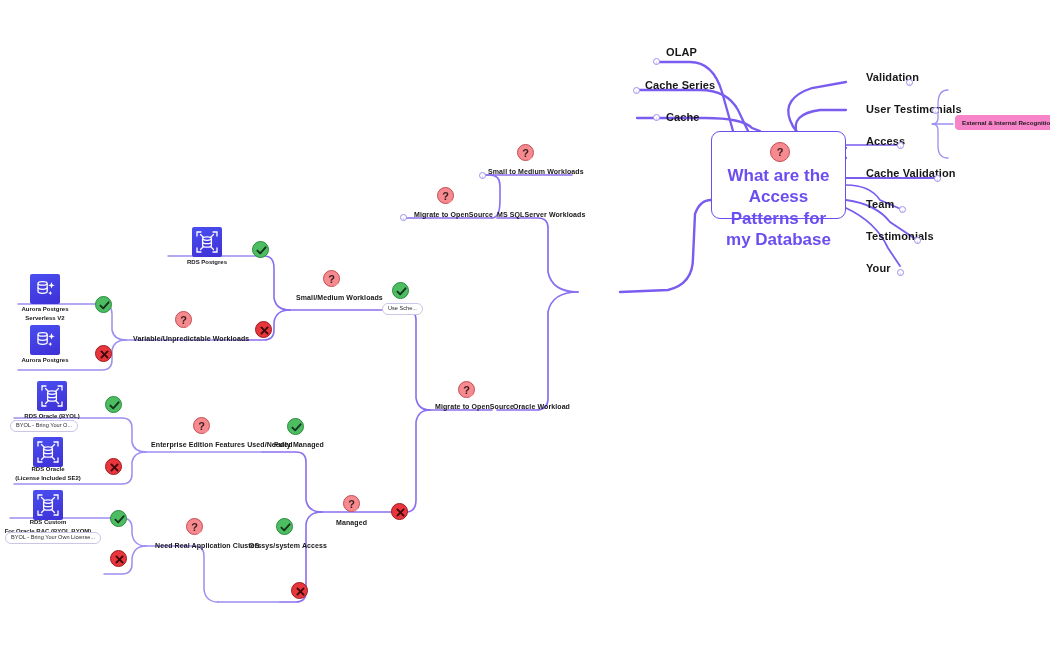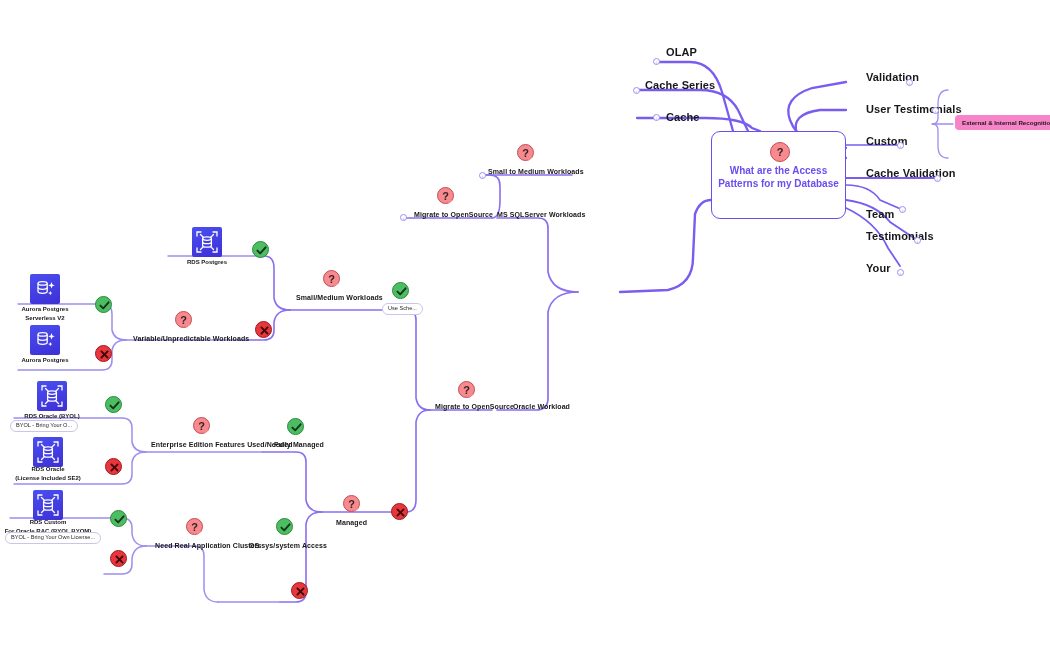--- a/index.html
+++ b/index.html
@@ -54,21 +54,21 @@
     border-radius: 9px;
     background: #ffffff;
     box-sizing: border-box;
   }
   #central .title {
     position: absolute;
     left: 0;
     right: 0;
     top: 33px;
     text-align: center;
-    font-size: 10px;
+    font-size: 17px;
     font-weight: bold;
     color: #6b4df0;
     line-height: 1.25;
     padding: 0 6px;
     box-sizing: border-box;
   }
   
   .marker {
     position: absolute;
     width: 17px;
@@ -273,31 +273,31 @@
   <div class="node-label rt" style="left:866px;top:70px;">Validation</div>
   <div class="endcap" style="left:906px;top:79px;">
       <i>i</i>
     </div>
 
   <div class="node-label rt" style="left:866px;top:102px;">User Testimonials</div>
   <div class="endcap" style="left:932px;top:107px;">
       <i>i</i>
     </div>
 
-  <div class="node-label rt" style="left:866px;top:134px;">Custom</div>
+  <div class="node-label rt" style="left:866px;top:134px;">Access</div>
   <div class="endcap" style="left:897px;top:142px;">
       <i>i</i>
     </div>
 
   <div class="node-label rt" style="left:866px;top:166px;">Cache Validation</div>
   <div class="endcap" style="left:934px;top:175px;">
       <i>i</i>
     </div>
 
-  <div class="node-label rt" style="left:866px;top:207px;">Team</div>
+  <div class="node-label rt" style="left:866px;top:197px;">Team</div>
   <div class="endcap" style="left:899px;top:206px;">
       <i>i</i>
     </div>
 
   <div class="node-label rt" style="left:866px;top:229px;">Testimonials</div>
   <div class="endcap" style="left:914px;top:237px;">
       <i>i</i>
     </div>
 
   <div class="node-label rt" style="left:866px;top:261px;">Your</div>

